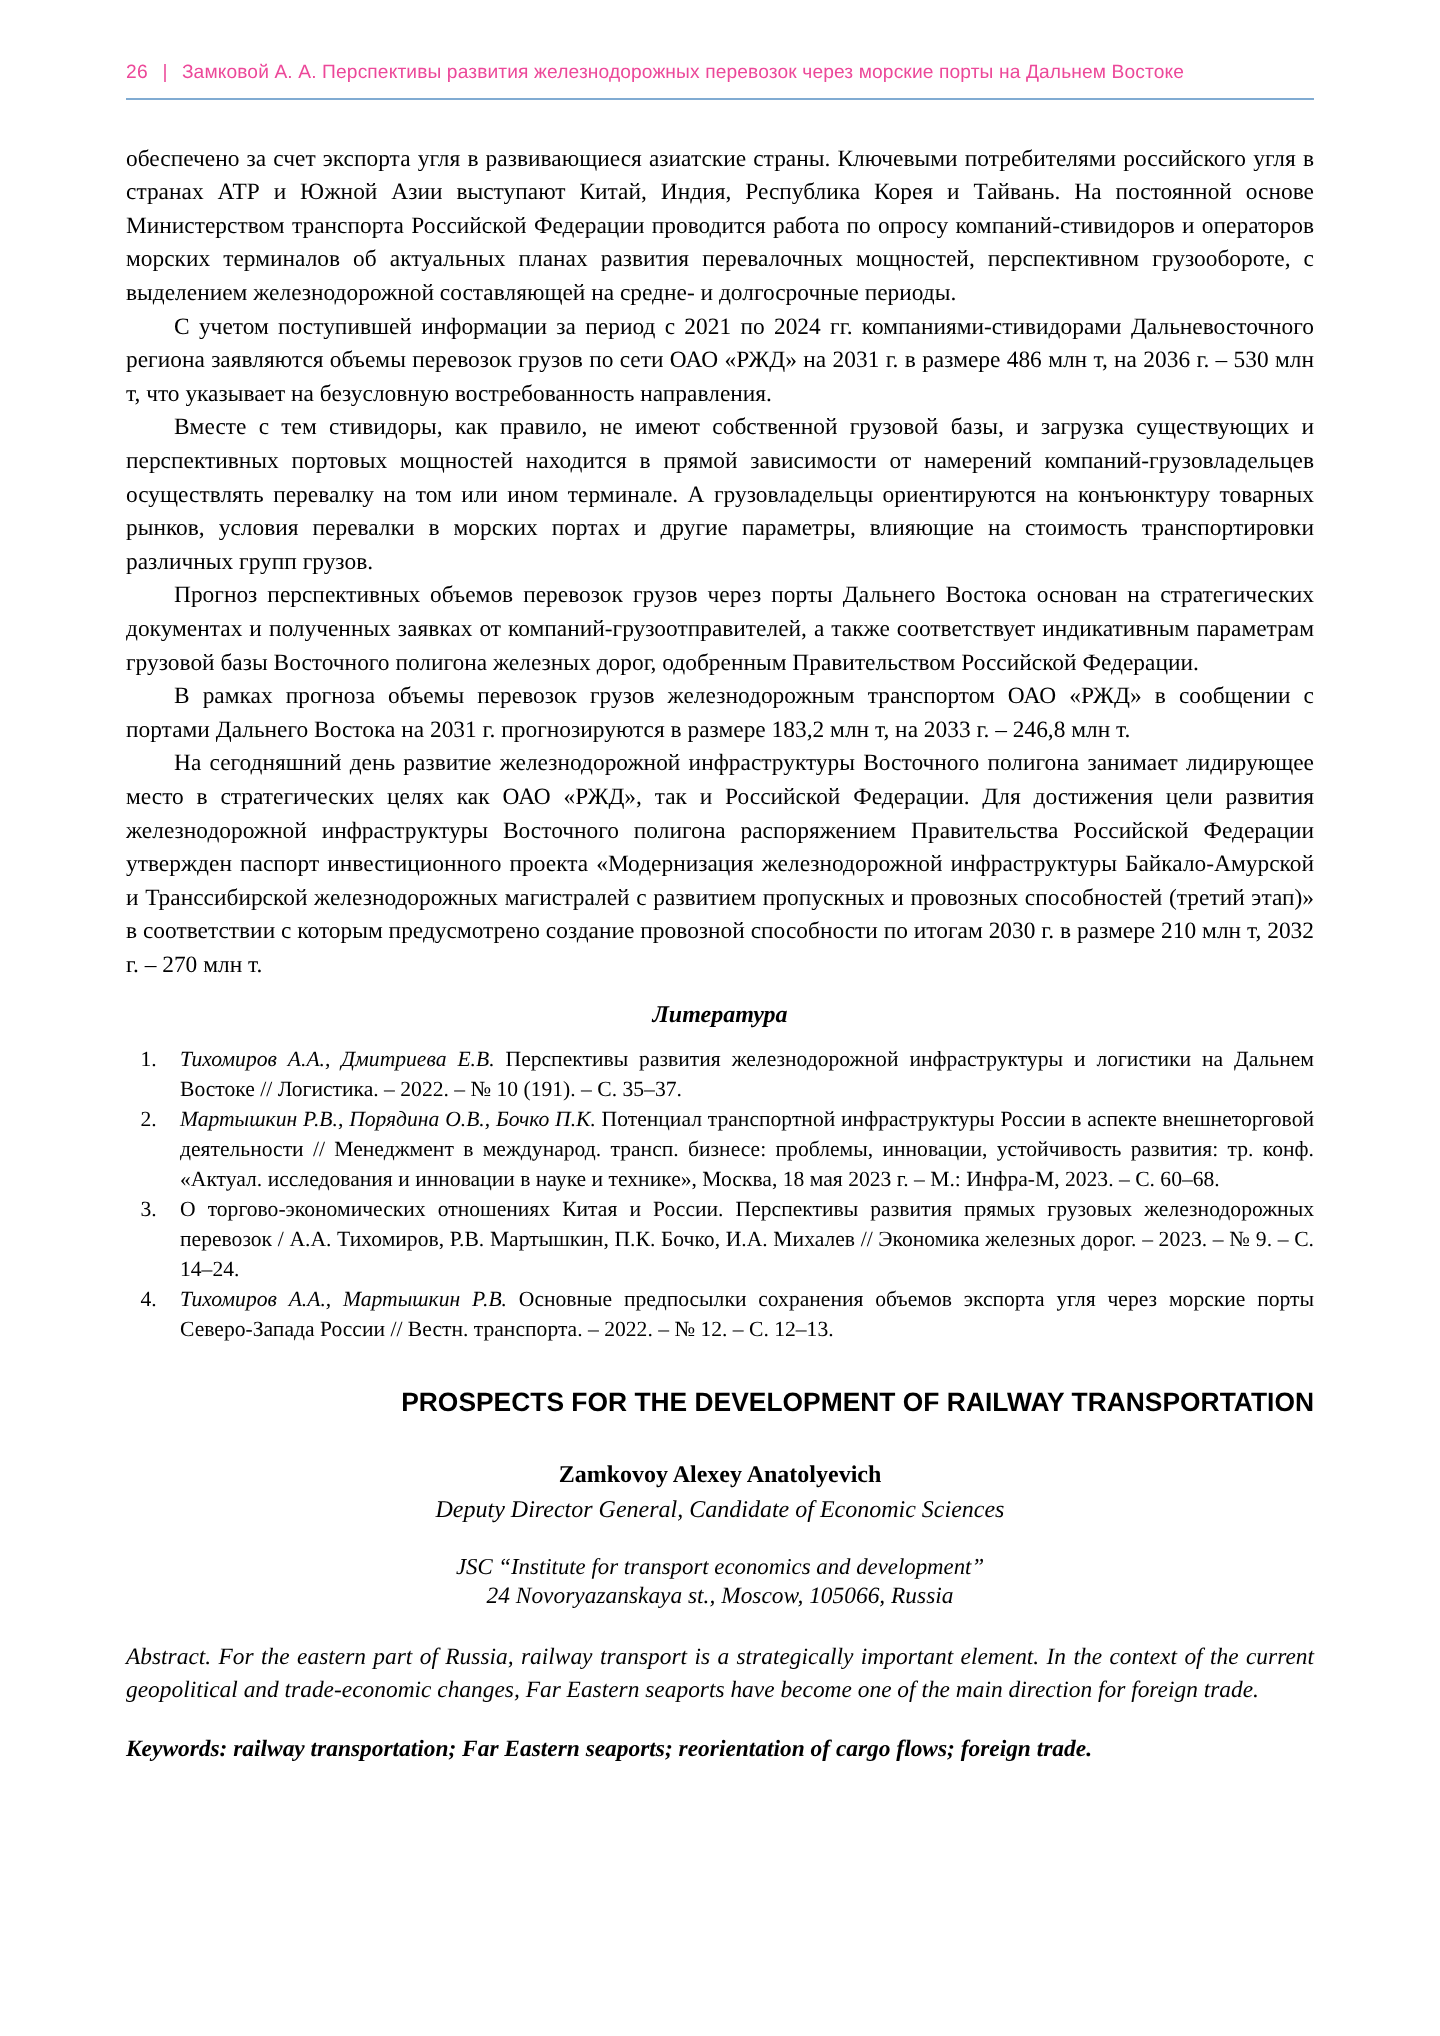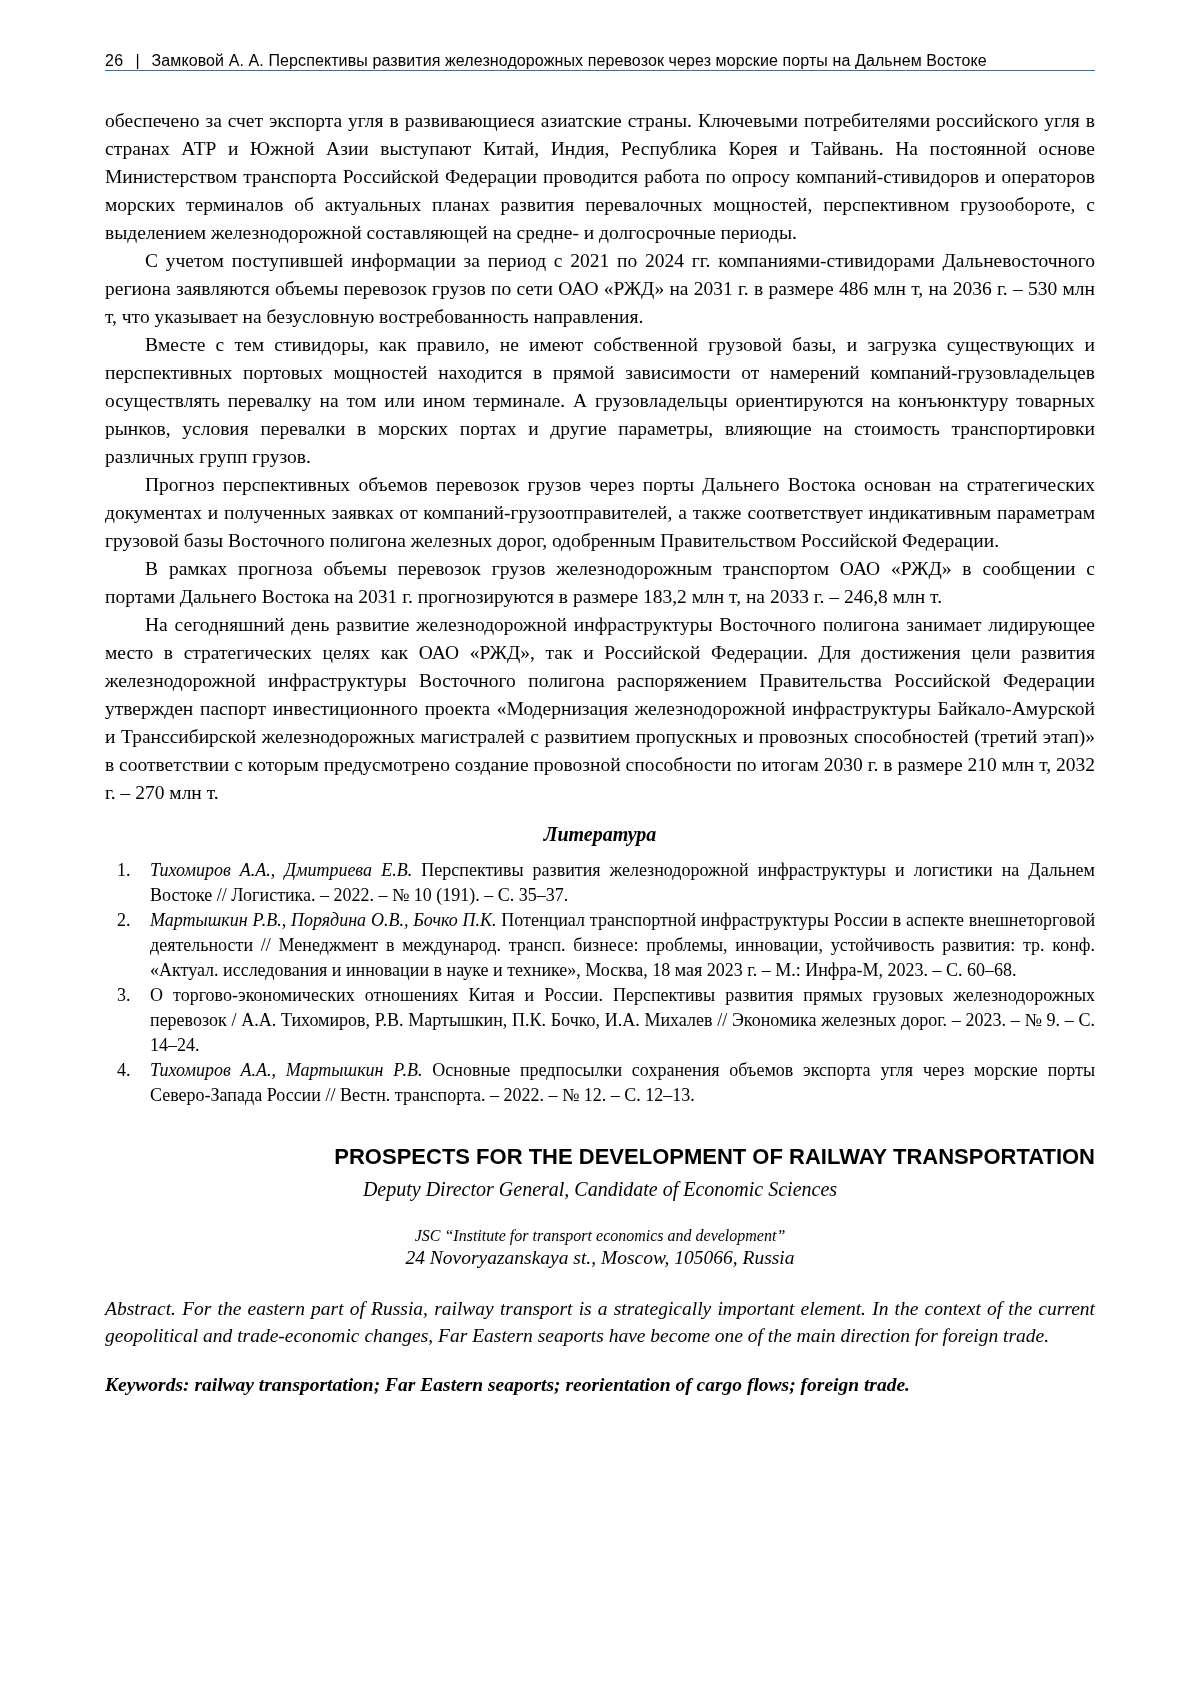--- a/index.html
+++ b/index.html
@@ -13,25 +13,26 @@
   }
   .page {
     box-sizing: border-box;
     width: 1200px;
     height: 1697px;
     padding: 52px 105px 40px 105px;
   }
   
   .header {
     font-family: "Liberation Sans", "DejaVu Sans", sans-serif;
-    color: #000000;
+    color: #ec4899;
     font-size: 16px;
     display: flex;
     align-items: baseline;
     gap: 12px;
+    padding-bottom: 12px;
     border-bottom: 1.5px solid #2e74b5;
     margin-bottom: 24px;
   }
   .header .pagenum { font-weight: 400; letter-spacing: 0.3px; }
   .header .sep { font-weight: 400; }
   .header .running-title { font-weight: 400; letter-spacing: 0.1px; }
 
   
   .body-text p {
     margin: 0;
@@ -81,21 +82,21 @@
   }
   .eng-position {
     text-align: center;
     font-style: italic;
     font-size: 20px;
     margin-top: 6px;
   }
   .eng-affiliation {
     text-align: center;
     font-style: italic;
-    font-size: 16px;
+    font-size: 19px;
     margin-top: 26px;
   }
   .eng-address {
     text-align: center;
     font-style: italic;
     font-size: 19.5px;
     margin-top: 2px;
   }
   .abstract {
     font-style: italic;
@@ -155,20 +156,21 @@
       <span class="ref-num">4.</span>
       <span class="ref-authors">Тихомиров А.А., Мартышкин Р.В.</span>
       <span class="ref-text">Основные предпосылки сохранения объемов экспорта угля через морские порты Северо-Запада России // Вестн. транспорта. – 2022. – № 12. – С. 12–13.</span>
     </div>
   </div>
 
   <div class="eng-title">
     <div>PROSPECTS FOR THE DEVELOPMENT OF RAILWAY TRANSPORTATION</div>
   </div>
 
+  <div class="eng-author">Zamkovoy Alexey Anatolyevich</div>
   <div class="eng-position">Deputy Director General, Candidate of Economic Sciences</div>
 
   <div class="eng-affiliation">JSC “Institute for transport economics and development”</div>
   <div class="eng-address">24 Novoryazanskaya st., Moscow, 105066, Russia</div>
 
   <p class="abstract">
     <span>Abstract.</span>
     <span>For the eastern part of Russia, railway transport is a strategically important element. In the context of the current geopolitical and trade-economic changes, Far Eastern seaports have become one of the main direction for foreign trade.</span>
   </p>
 

